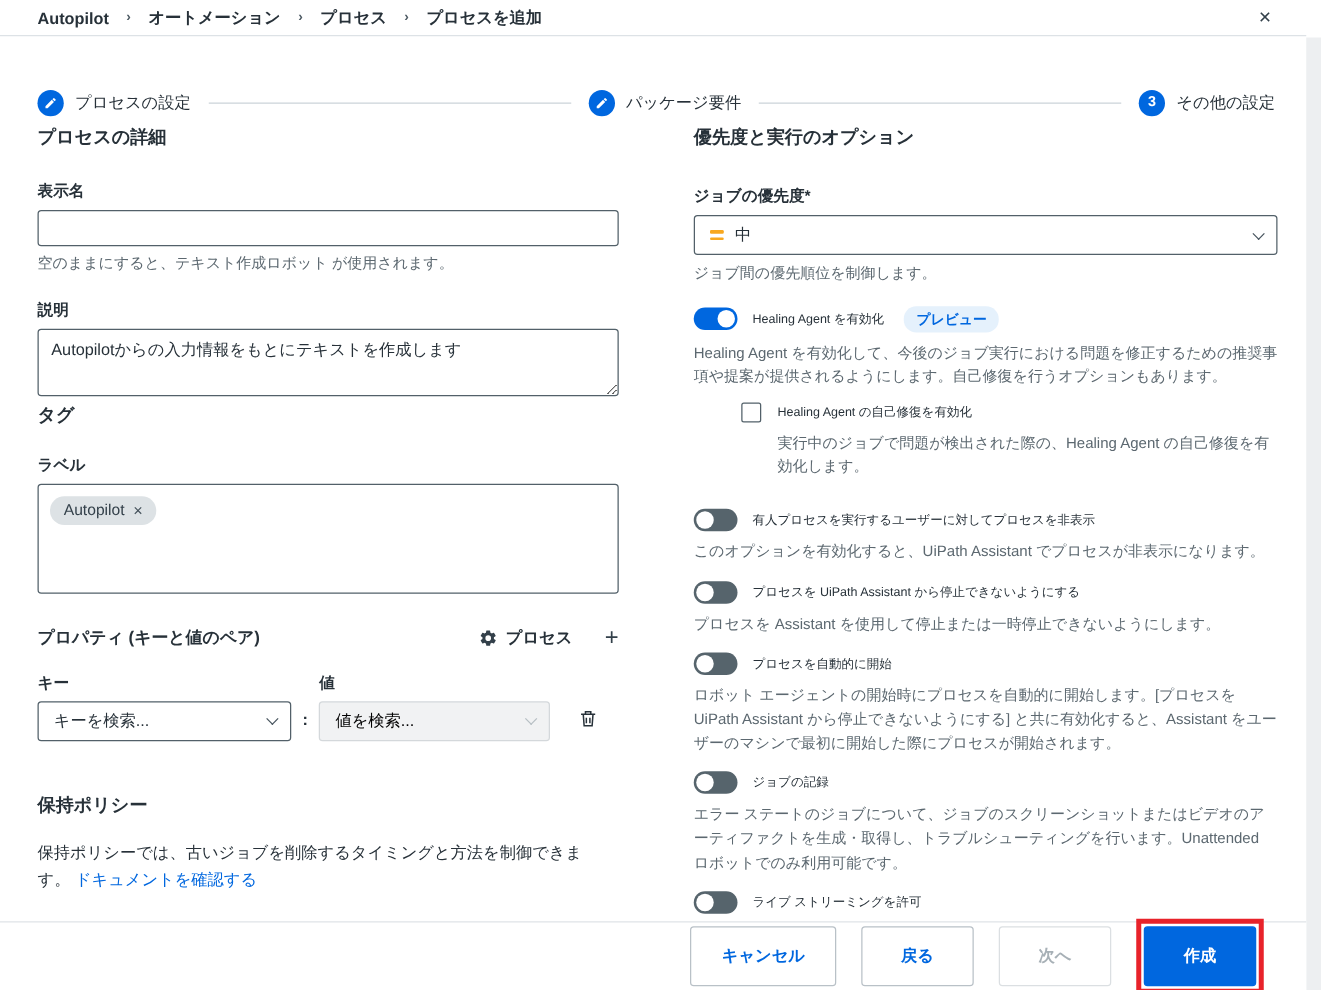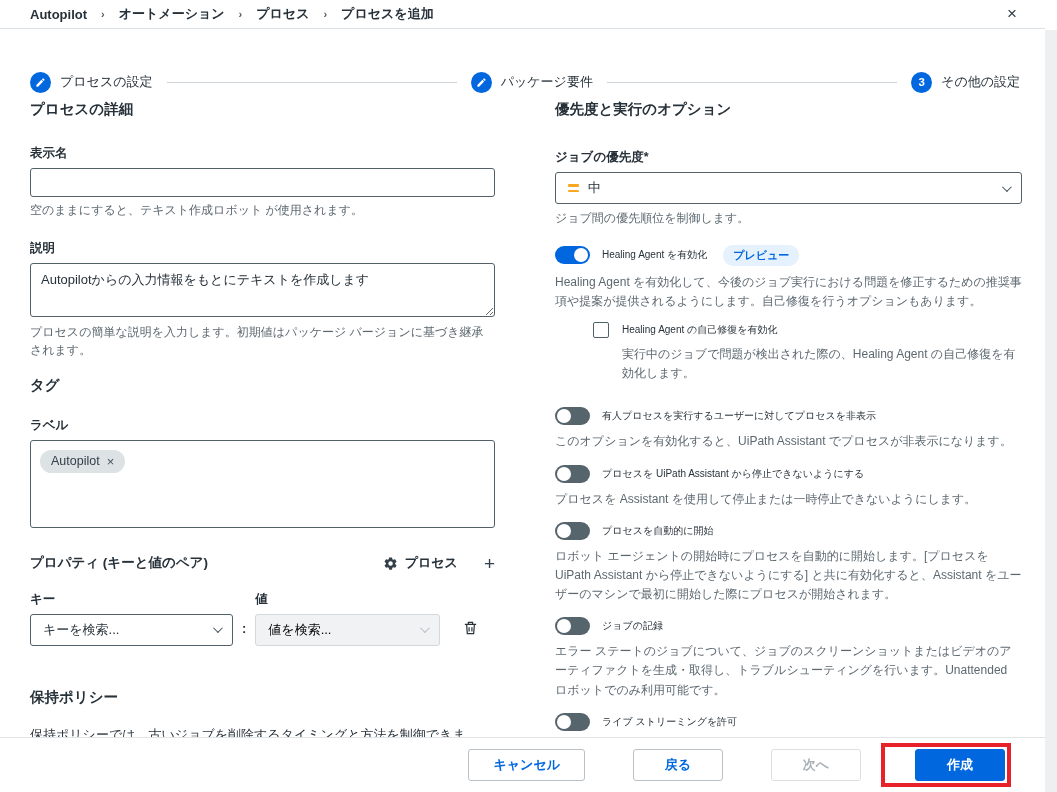--- a/index.html
+++ b/index.html
@@ -93,23 +93,23 @@
   .toggle-helper{font-size:12px;color:var(--gray);line-height:1.6;margin-bottom:13px;}
   .sub-option{margin-left:38px;}
   .checkbox-row{display:flex;align-items:center;gap:13px;margin-bottom:7px;}
   .checkbox{width:16px;height:16px;border:1.6px solid var(--border-dark);border-radius:2px;
     background:#fff;flex:none;cursor:pointer;}
   .cb-helper{margin-left:29px;margin-bottom:24px;}
   
   .footer{position:absolute;left:0;bottom:0;width:1045px;height:55px;
     border-top:1px solid #e0e4e7;display:flex;align-items:center;justify-content:flex-end;
     gap:20px;padding-right:34px;background:#fff;}
-  .btn{height:32px;min-width:90px;padding:0 24px;border-radius:3px;font-size:13px;font-weight:bold;
+  .btn{height:48px;min-width:90px;padding:0 24px;border-radius:3px;font-size:13px;font-weight:bold;
     display:flex;align-items:center;justify-content:center;cursor:pointer;background:#fff;
-    border:1px solid #b9c1c7;color:var(--blue);font-family:inherit;margin-left:28px;}
+    border:1px solid #b9c1c7;color:var(--blue);font-family:inherit;}
   .btn.disabled{color:#a7b0b6;border-color:#dbdfe2;cursor:default;}
   .btn.primary{background:var(--blue);border-color:var(--blue);color:#fff;}
   .annotation{border:4px solid var(--red);padding:2px;display:flex;}
 </style>
 </head>
 <body>
 
 <div class="breadcrumb-bar">
   <div class="crumbs">
     <span class="crumb">Autopilot</span>
@@ -151,21 +151,20 @@
 
 <div class="col-left">
   <div class="section-title">プロセスの詳細</div>
 
   <div class="field-label">表示名</div>
   <input class="text-input" value="" style="">
   <div class="helper mb20">空のままにすると、テキスト作成ロボット が使用されます。</div>
 
   <div class="field-label">説明</div>
   <textarea class="textarea" style="">Autopilotからの入力情報をもとにテキストを作成します</textarea>
-  <div class="helper mb16">プロセスの簡単な説明を入力します。初期値はパッケージ バージョンに基づき継承されます。</div>
 
   <div class="section-title" style="margin-bottom:22px;">タグ</div>
 
   <div class="field-label">ラベル</div>
   <div class="labels-box">
     <span class="chip">
       <span>Autopilot</span>
       <span class="chip-x">×</span>
     </span>
   </div>

